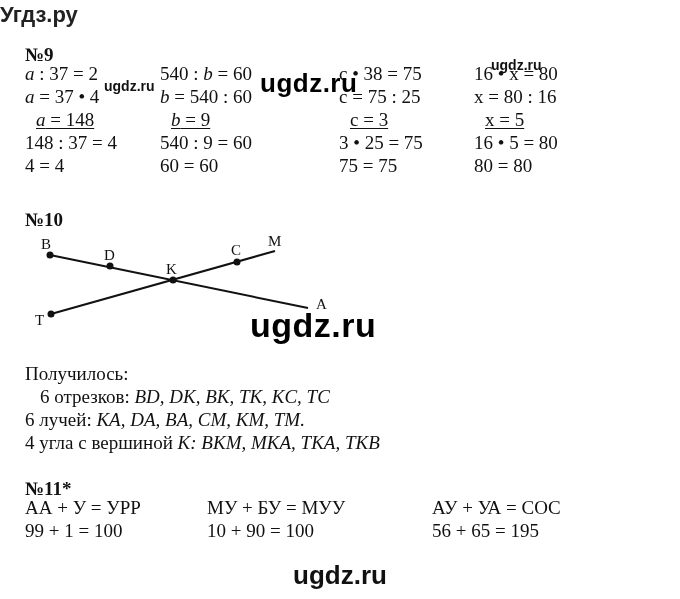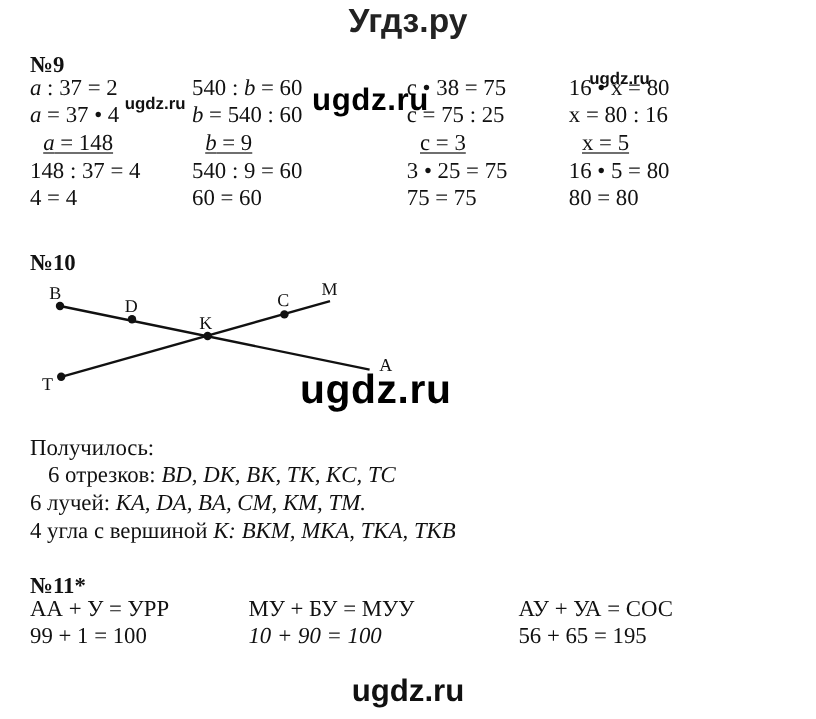--- a/index.html
+++ b/index.html
@@ -1,19 +1,19 @@
 <!DOCTYPE html>
 <html><head>
 <meta charset="utf-8">
 <style>
   html, body { margin: 0; padding: 0; background: #ffffff; }
   body { width: 680px; height: 599px; position: relative; overflow: hidden; color: #111; }
   .serif { font-family: "Liberation Serif", "DejaVu Serif", serif; }
   .sans { font-family: "Liberation Sans", "DejaVu Sans", sans-serif; }
-  .header-title { position: absolute; top: 2px; left: 0; width: 680px; text-align: center; font-size: 28px; font-weight: bold; color: #222; }
+  .header-title { position: absolute; top: 2px; left: 0; width: 680px; font-size: 22px; font-weight: bold; color: #222; }
   .task-no { position: absolute; font-weight: bold; font-size: 19px; }
   .line { position: absolute; font-size: 19px; white-space: nowrap; line-height: 22px; }
   .u { text-decoration: underline; text-underline-offset: 2px; margin-left: 11px; }
   .it { font-style: italic; }
   .wm-small { position: absolute; font-size: 14px; font-weight: bold; color: #111; }
   .wm-big { position: absolute; font-size: 34px; font-weight: bold; color: #000; letter-spacing: 0.5px; }
   .wm-footer { position: absolute; font-size: 26px; font-weight: bold; color: #111; left: 0; width: 680px; text-align: center; top: 560px; }
   svg { position: absolute; left: 0; top: 0; }
 </style>
 </head>
@@ -76,17 +76,17 @@
 
 <div class="line serif" style="left:25px; top:363px;">Получилось:</div>
 <div class="line serif" style="left:40px; top:386px;"><span>6 отрезков:</span> <span class="it">BD, DK, BK, TK, KC, TC</span></div>
 <div class="line serif" style="left:25px; top:409px;"><span>6 лучей:</span> <span class="it">KA, DA, BA, CM, KM, TM.</span></div>
 <div class="line serif" style="left:25px; top:432px;"><span>4 угла с вершиной</span> <span class="it">K:</span> <span class="it">BKM, MKA, TKA, TKB</span></div>
 
 <div class="task-no serif" style="left:25px; top:478px;">№11*</div>
 <div class="line serif" style="left:25px; top:497px;">АА + У = УРР</div>
 <div class="line serif" style="left:25px; top:520px;">99 + 1 = 100</div>
 <div class="line serif" style="left:207px; top:497px;">МУ + БУ = МУУ</div>
-<div class="line serif" style="left:207px; top:520px;font-style:italic;">10 + 90 = 100</div>
+<div class="line serif" style="left:207px; top:520px;">10 + 90 = 100</div>
 <div class="line serif" style="left:432px; top:497px;">АУ + УА = СОС</div>
 <div class="line serif" style="left:432px; top:520px;">56 + 65 = 195</div>
 
 <div class="wm-footer sans">ugdz.ru</div>
 
 </body></html>

